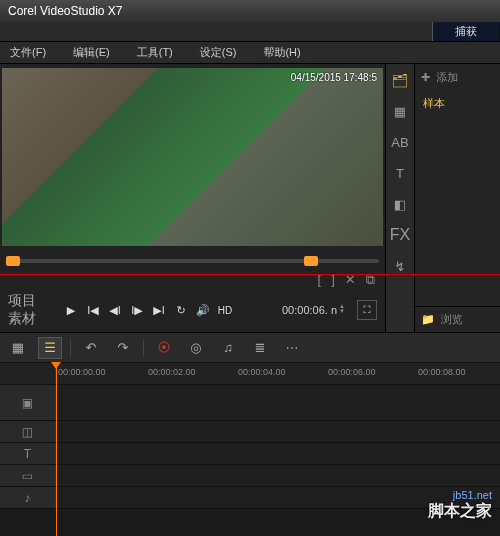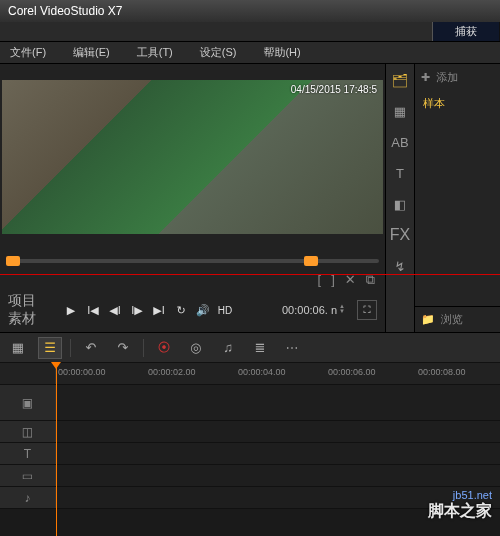--- a/index.html
+++ b/index.html
@@ -4,21 +4,21 @@
 <style>
 *{margin:0;padding:0;box-sizing:border-box;font-family:"Microsoft YaHei",Arial,sans-serif;-webkit-font-smoothing:antialiased}
 body{width:500px;height:536px;background:#1a1a1a;color:#ccc;font-size:11px;overflow:hidden;position:relative}
 .title-bar{height:22px;background:linear-gradient(#4a4a4a,#2f2f2f);display:flex;align-items:center;padding:0 8px;color:#fff;font-size:12px}
 .tab-row{height:20px;background:#2a2a2a;display:flex;justify-content:flex-end;border-bottom:1px solid #000}
 .tab{height:100%;padding:0 22px;background:#0f172a;display:flex;align-items:center;color:#ddd;font-size:11px;border-left:1px solid #555;border-right:1px solid #111}
 .menu-bar{height:22px;background:#2a2a2a;display:flex;align-items:center;padding:0 6px;gap:19px;border-bottom:1px solid #000}
 .menu-item{color:#ccc;font-size:11px;padding:2px 4px;cursor:pointer}
 .workspace{display:flex;height:268px}
 .preview-col{flex:1;display:flex;flex-direction:column;background:#222}
-.preview{flex:1;background:#1a1a1a;position:relative;margin:16px 2px}
+.preview{flex:1;background:#1a1a1a;position:relative;margin:4px 2px}
 .preview-img{width:100%;height:100%;background:linear-gradient(135deg,#6b6555 0%,#5a5242 28%,#2f5d37 28%,#3a7a42 58%,#5a6555 58%,#4a5040 100%);position:relative}
 .timestamp{position:absolute;top:4px;right:6px;color:#fff;font-size:10px;text-shadow:0 0 2px #000}
 .seek{height:14px;position:relative;margin:4px 6px}
 .seek-track{height:4px;background:#444;border-radius:2px;position:absolute;top:5px;left:0;right:0}
 .seek-knob{width:14px;height:10px;background:#ff9c2a;border-radius:2px;position:absolute;top:2px}
 .trim-row{display:flex;justify-content:flex-end;gap:10px;padding:0 10px;color:#888;font-size:13px}
 .ctrl-row{display:flex;align-items:center;padding:4px 8px;gap:6px}
 .ctrl-labels{display:flex;flex-direction:column;font-size:14px;color:#aaa;margin-right:21px}
 .pbtn{width:16px;height:16px;display:flex;align-items:center;justify-content:center;color:#ddd;font-size:11px;cursor:pointer}
 .tc{margin-left:auto;font-size:11px;color:#ccc;display:flex;align-items:flex-start;gap:2px}

